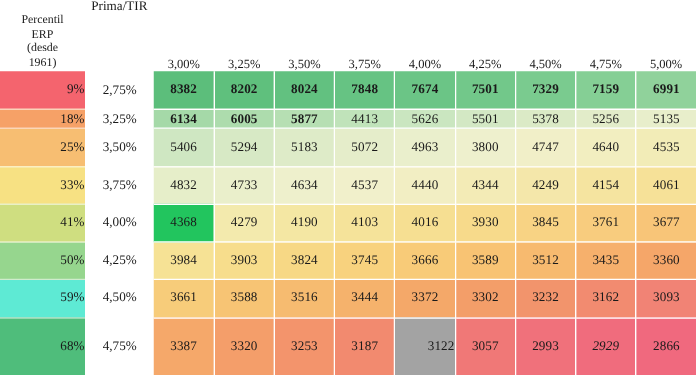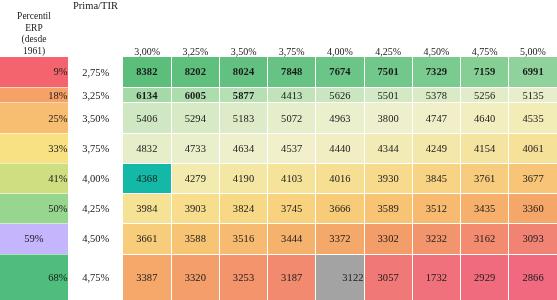--- a/index.html
+++ b/index.html
@@ -181,21 +181,21 @@
           <td class="dcell" style="background: rgb(241, 240, 203);">4537</td>
           <td class="dcell" style="background: rgb(242, 238, 195);">4440</td>
           <td class="dcell" style="background: rgb(243, 235, 182);">4344</td>
           <td class="dcell" style="background: rgb(244, 231, 170);">4249</td>
           <td class="dcell" style="background: rgb(245, 228, 160);">4154</td>
           <td class="dcell last" style="background: rgb(246, 225, 152);">4061</td>
         </tr>
         <tr style="height: 27px;">
           <td class="pct-cell" style="background: rgb(207, 222, 128);">41%</td>
           <td class="prima-cell">4,00%</td>
-          <td class="dcell" style="background: #14b8a6; margin-left: 16px;">4368</td>
+          <td class="dcell" style="background: #22c55e; margin-left: 16px;">4368</td>
           <td class="dcell" style="background: rgb(243, 234, 173);">4279</td>
           <td class="dcell" style="background: rgb(244, 231, 163);">4190</td>
           <td class="dcell" style="background: rgb(245, 227, 154);">4103</td>
           <td class="dcell" style="background: rgb(246, 223, 146);">4016</td>
           <td class="dcell" style="background: rgb(247, 218, 139);">3930</td>
           <td class="dcell" style="background: rgb(248, 211, 132);">3845</td>
           <td class="dcell" style="background: rgb(248, 204, 126);">3761</td>
           <td class="dcell last" style="background: rgb(248, 197, 120);">3677</td>
         </tr>
         <tr style="height: 27px;">
@@ -205,40 +205,40 @@
           <td class="dcell" style="background: rgb(247, 221, 140);">3903</td>
           <td class="dcell" style="background: rgb(247, 216, 133);">3824</td>
           <td class="dcell" style="background: rgb(248, 210, 126);">3745</td>
           <td class="dcell" style="background: rgb(248, 203, 120);">3666</td>
           <td class="dcell" style="background: rgb(248, 195, 115);">3589</td>
           <td class="dcell" style="background: rgb(247, 186, 111);">3512</td>
           <td class="dcell" style="background: rgb(246, 176, 108);">3435</td>
           <td class="dcell last" style="background: rgb(245, 166, 105);">3360</td>
         </tr>
         <tr style="height: 27px;">
-          <td class="pct-cell" style="background: #c4b5fd; text-align: center;">59%</td>
+          <td class="pct-cell" style="background: #5eead4;">59%</td>
           <td class="prima-cell">4,50%</td>
           <td class="dcell" style="background: rgb(247, 204, 122);">3661</td>
           <td class="dcell" style="background: rgb(247, 196, 116);">3588</td>
           <td class="dcell" style="background: rgb(246, 187, 112);">3516</td>
           <td class="dcell" style="background: rgb(245, 178, 108);">3444</td>
           <td class="dcell" style="background: rgb(244, 168, 105);">3372</td>
           <td class="dcell" style="background: rgb(243, 158, 105);">3302</td>
           <td class="dcell" style="background: rgb(242, 148, 108);">3232</td>
           <td class="dcell" style="background: rgb(242, 139, 112);">3162</td>
           <td class="dcell last" style="background: rgb(241, 131, 117);">3093</td>
         </tr>
         <tr class="lastrow" style="height: 41px;">
           <td class="pct-cell" style="background: rgb(79, 189, 123);">68%</td>
           <td class="prima-cell">4,75%</td>
           <td class="dcell" style="background: rgb(245, 168, 106);">3387</td>
           <td class="dcell" style="background: rgb(244, 158, 106);">3320</td>
           <td class="dcell" style="background: rgb(243, 148, 108);">3253</td>
           <td class="dcell" style="background: rgb(242, 138, 111);">3187</td>
           <td class="dcell" style="background: #a3a3a3; text-align: right;">3122</td>
           <td class="dcell" style="background: rgb(240, 120, 119);">3057</td>
-          <td class="dcell" style="background: rgb(240, 113, 123);">1732</td>
-          <td class="dcell" style="background: rgb(240, 108, 125);">2929</td>
+          <td class="dcell" style="background: rgb(240, 113, 123);">2993</td>
+          <td class="dcell" style="background: rgb(240, 108, 125); font-style: italic;">2929</td>
           <td class="dcell last" style="background: rgb(240, 105, 126);">2866</td>
         </tr>
       </tbody>
   </table>
 </div>
 
 </body></html>

